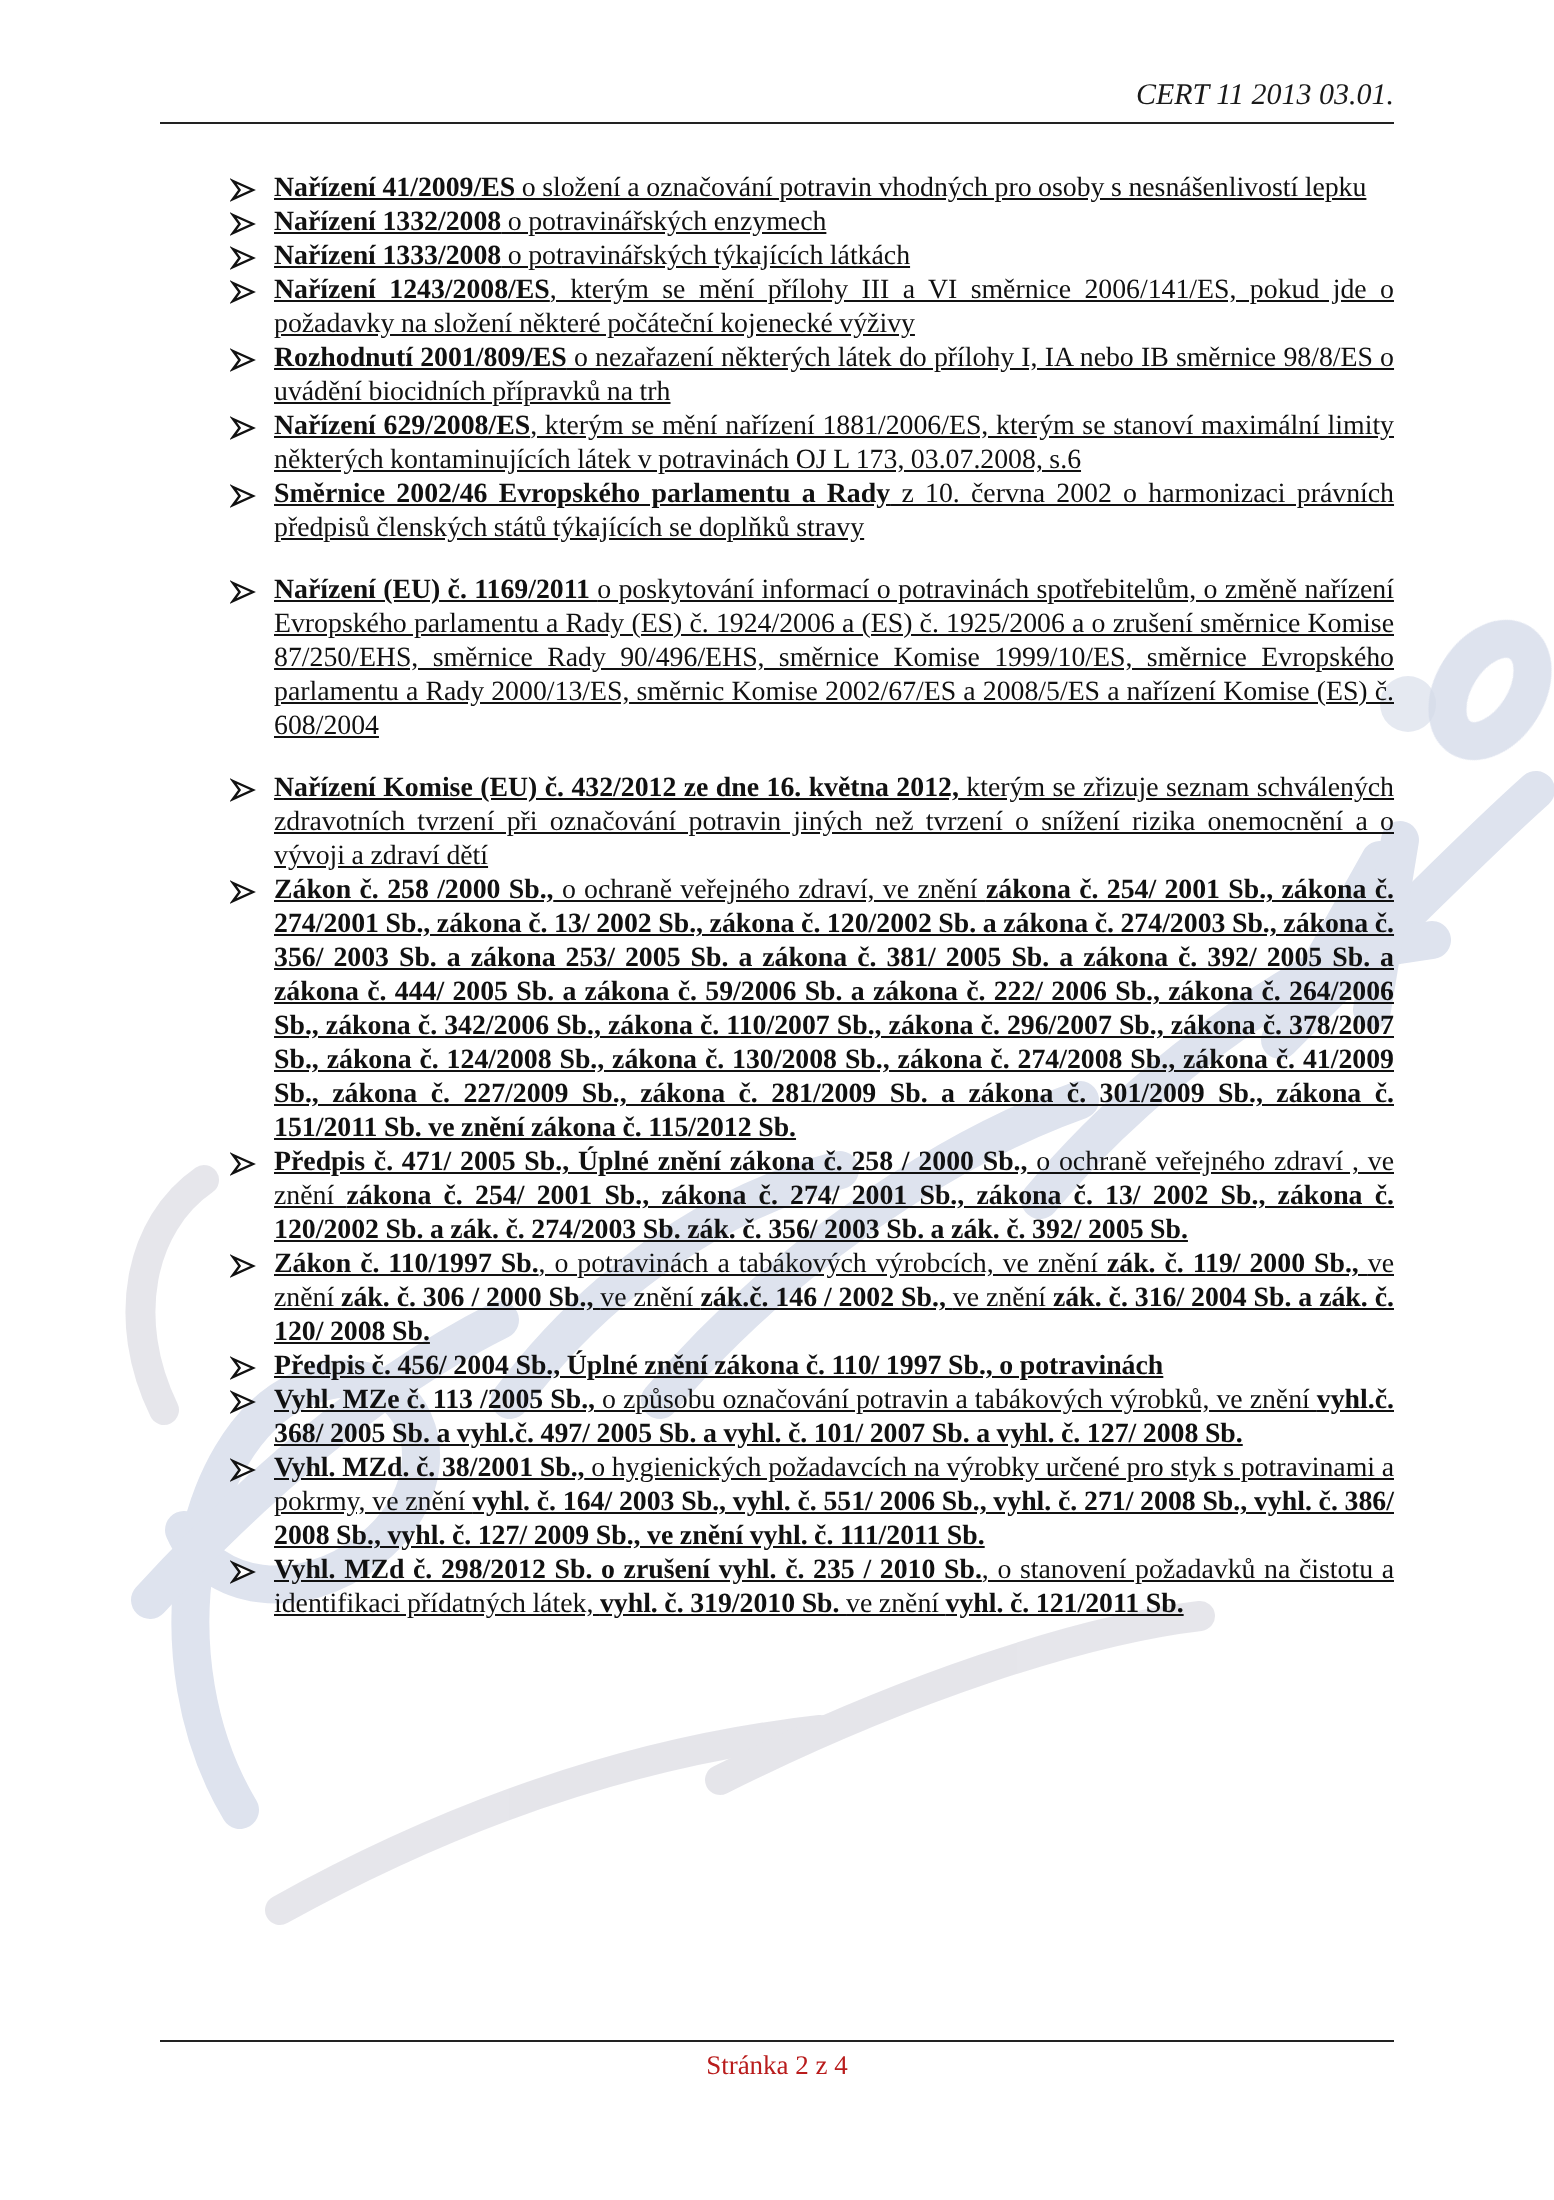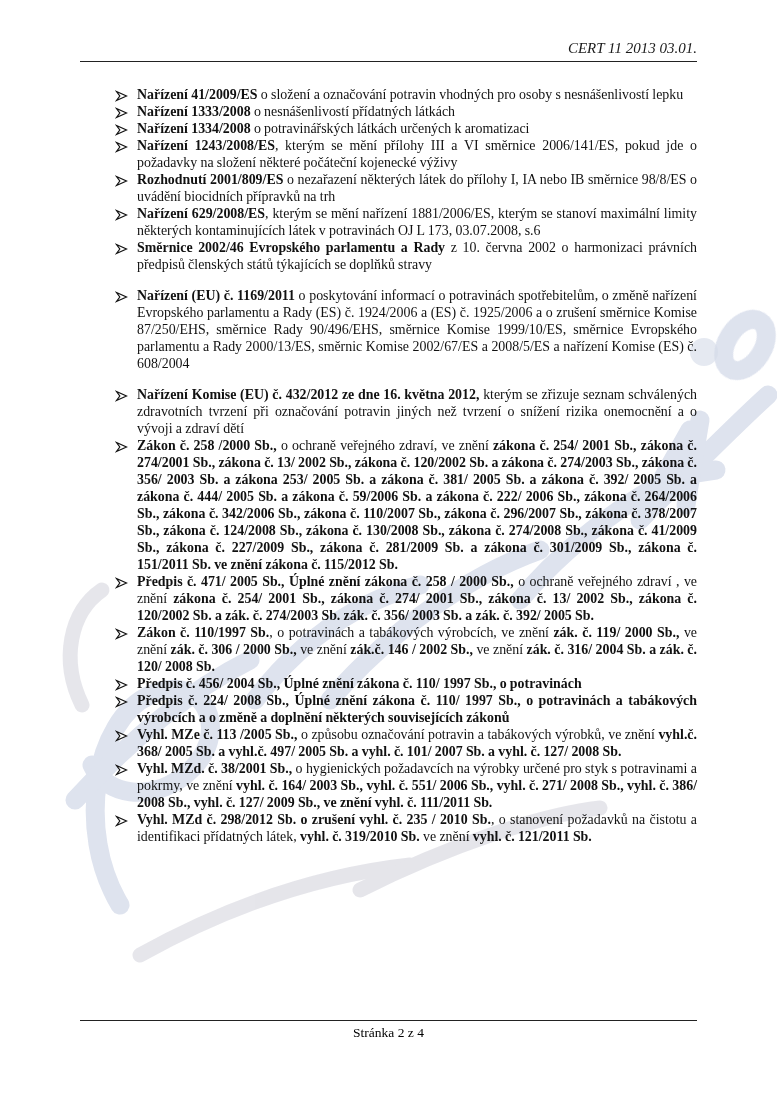--- a/index.html
+++ b/index.html
@@ -32,21 +32,21 @@
     left: 80px;
     width: 617px;
     border-top: 1.6px solid #222222;
   }
   .content {
     position: absolute;
     top: 86px;
     left: 115px;
     width: 582px;
     list-style: none;
-    margin: 0; padding: 0;
+    margin: 0; padding: 0; text-decoration: underline;
   }
   .item {
     position: relative;
     padding-left: 22px;
     font-size: 13.9px;
     line-height: 17px;
     text-align: justify;
     word-spacing: -0.2px;
   }
   .item.gap { margin-top: 14px; }
@@ -66,21 +66,21 @@
     width: 617px;
     border-top: 1.6px solid #222222;
   }
   .footer-label {
     position: absolute;
     top: 1025px;
     left: 80px;
     width: 617px;
     text-align: center;
     font-size: 13.5px;
-    color: #000000;
+    color: #b91c1c;
   }
 </style>
 </head>
 <body>
 
 <div class="page">
 
   <svg class="watermark" width="777" height="1100" viewBox="0 0 777 1100" aria-hidden="true">
     <g fill="none" stroke-linecap="round" stroke-linejoin="round">
       <g stroke="#d8d8e0" stroke-width="15" opacity="0.65">
@@ -105,24 +105,24 @@
 
   <div class="header-ref">CERT 11 2013 03.01.</div>
   <div class="header-rule"></div>
 
   <ul class="content">
       <li class="item"><span class="bullet"><svg width="13" height="12" viewBox="0 0 13 12">
             <path d="M1.5 1.5 L11.5 6 L1.5 10.5 L4.8 6 Z" fill="#ffffff" stroke="#111111" stroke-width="1.2" stroke-linejoin="miter"></path>
           </svg></span><span class="seg-b">Nařízení 41/2009/ES</span><span class="seg-r"> o složení a označování potravin vhodných pro osoby s nesnášenlivostí lepku</span></li>
       <li class="item"><span class="bullet"><svg width="13" height="12" viewBox="0 0 13 12">
             <path d="M1.5 1.5 L11.5 6 L1.5 10.5 L4.8 6 Z" fill="#ffffff" stroke="#111111" stroke-width="1.2" stroke-linejoin="miter"></path>
-          </svg></span><span class="seg-b">Nařízení 1333/2008</span><span class="seg-r"> o nesnášenlivostí přídatných látkách</span></li>
+          </svg></span><span class="seg-b">Nařízení 1332/2008</span><span class="seg-r"> o potravinářských enzymech</span></li>
       <li class="item"><span class="bullet"><svg width="13" height="12" viewBox="0 0 13 12">
             <path d="M1.5 1.5 L11.5 6 L1.5 10.5 L4.8 6 Z" fill="#ffffff" stroke="#111111" stroke-width="1.2" stroke-linejoin="miter"></path>
-          </svg></span><span class="seg-b">Nařízení 1334/2008</span><span class="seg-r"> o potravinářských látkách určených k aromatizaci</span></li>
+          </svg></span><span class="seg-b">Nařízení 1333/2008</span><span class="seg-r"> o potravinářských týkajících látkách</span></li>
       <li class="item"><span class="bullet"><svg width="13" height="12" viewBox="0 0 13 12">
             <path d="M1.5 1.5 L11.5 6 L1.5 10.5 L4.8 6 Z" fill="#ffffff" stroke="#111111" stroke-width="1.2" stroke-linejoin="miter"></path>
           </svg></span><span class="seg-b">Nařízení 1243/2008/ES</span><span class="seg-r">, kterým se mění přílohy III a VI směrnice 2006/141/ES, pokud jde o požadavky na složení některé počáteční kojenecké výživy</span></li>
       <li class="item"><span class="bullet"><svg width="13" height="12" viewBox="0 0 13 12">
             <path d="M1.5 1.5 L11.5 6 L1.5 10.5 L4.8 6 Z" fill="#ffffff" stroke="#111111" stroke-width="1.2" stroke-linejoin="miter"></path>
           </svg></span><span class="seg-b">Rozhodnutí 2001/809/ES</span><span class="seg-r"> o nezařazení některých látek do přílohy I, IA nebo IB směrnice 98/8/ES o uvádění biocidních přípravků na trh</span></li>
       <li class="item"><span class="bullet"><svg width="13" height="12" viewBox="0 0 13 12">
             <path d="M1.5 1.5 L11.5 6 L1.5 10.5 L4.8 6 Z" fill="#ffffff" stroke="#111111" stroke-width="1.2" stroke-linejoin="miter"></path>
           </svg></span><span class="seg-b">Nařízení 629/2008/ES</span><span class="seg-r">, kterým se mění nařízení 1881/2006/ES, kterým se stanoví maximální limity některých kontaminujících látek v potravinách  OJ L 173, 03.07.2008, s.6</span></li>
       <li class="item"><span class="bullet"><svg width="13" height="12" viewBox="0 0 13 12">
@@ -141,23 +141,20 @@
             <path d="M1.5 1.5 L11.5 6 L1.5 10.5 L4.8 6 Z" fill="#ffffff" stroke="#111111" stroke-width="1.2" stroke-linejoin="miter"></path>
           </svg></span><span class="seg-b">Předpis č. 471/ 2005 Sb., Úplné znění zákona č. 258 / 2000 Sb.,</span><span class="seg-r"> o ochraně veřejného zdraví , ve znění </span><span class="seg-b">zákona č. 254/ 2001 Sb., zákona č. 274/ 2001 Sb., zákona č. 13/ 2002 Sb., zákona č. 120/2002 Sb. a zák. č. 274/2003 Sb.  zák. č. 356/ 2003 Sb. a zák. č. 392/ 2005 Sb.</span></li>
       <li class="item"><span class="bullet"><svg width="13" height="12" viewBox="0 0 13 12">
             <path d="M1.5 1.5 L11.5 6 L1.5 10.5 L4.8 6 Z" fill="#ffffff" stroke="#111111" stroke-width="1.2" stroke-linejoin="miter"></path>
           </svg></span><span class="seg-b">Zákon č. 110/1997 Sb.</span><span class="seg-r">, o potravinách a tabákových výrobcích, ve znění </span><span class="seg-b">zák. č. 119/ 2000 Sb., </span><span class="seg-r">ve znění </span><span class="seg-b">zák. č. 306 / 2000 Sb., </span><span class="seg-r">ve znění </span><span class="seg-b">zák.č. 146 / 2002 Sb., </span><span class="seg-r">ve znění </span><span class="seg-b">zák. č. 316/ 2004 Sb. a zák. č. 120/ 2008 Sb.</span></li>
       <li class="item"><span class="bullet"><svg width="13" height="12" viewBox="0 0 13 12">
             <path d="M1.5 1.5 L11.5 6 L1.5 10.5 L4.8 6 Z" fill="#ffffff" stroke="#111111" stroke-width="1.2" stroke-linejoin="miter"></path>
           </svg></span><span class="seg-b">Předpis č. 456/ 2004 Sb., Úplné znění zákona č. 110/ 1997 Sb., o potravinách</span></li>
       <li class="item"><span class="bullet"><svg width="13" height="12" viewBox="0 0 13 12">
             <path d="M1.5 1.5 L11.5 6 L1.5 10.5 L4.8 6 Z" fill="#ffffff" stroke="#111111" stroke-width="1.2" stroke-linejoin="miter"></path>
-          </svg></span><span class="seg-b">Předpis č. 224/ 2008 Sb., Úplné znění zákona č. 110/ 1997 Sb., o potravinách a tabákových výrobcích a o změně a doplnění některých souvisejících zákonů</span></li>
-      <li class="item"><span class="bullet"><svg width="13" height="12" viewBox="0 0 13 12">
-            <path d="M1.5 1.5 L11.5 6 L1.5 10.5 L4.8 6 Z" fill="#ffffff" stroke="#111111" stroke-width="1.2" stroke-linejoin="miter"></path>
           </svg></span><span class="seg-b">Vyhl. MZe č. 113 /2005 Sb.,</span><span class="seg-r"> o způsobu označování potravin a tabákových výrobků, ve znění </span><span class="seg-b">vyhl.č. 368/ 2005 Sb. a vyhl.č. 497/ 2005 Sb. a vyhl. č. 101/ 2007 Sb. a vyhl. č. 127/ 2008 Sb.</span></li>
       <li class="item"><span class="bullet"><svg width="13" height="12" viewBox="0 0 13 12">
             <path d="M1.5 1.5 L11.5 6 L1.5 10.5 L4.8 6 Z" fill="#ffffff" stroke="#111111" stroke-width="1.2" stroke-linejoin="miter"></path>
           </svg></span><span class="seg-b">Vyhl. MZd. č. 38/2001 Sb.,</span><span class="seg-r"> o hygienických požadavcích na výrobky určené pro styk s potravinami a pokrmy, ve znění </span><span class="seg-b">vyhl. č. 164/ 2003 Sb., vyhl. č. 551/ 2006 Sb., vyhl. č. 271/ 2008 Sb., vyhl. č. 386/ 2008 Sb., vyhl. č. 127/ 2009 Sb., ve znění vyhl. č. 111/2011 Sb.</span></li>
       <li class="item"><span class="bullet"><svg width="13" height="12" viewBox="0 0 13 12">
             <path d="M1.5 1.5 L11.5 6 L1.5 10.5 L4.8 6 Z" fill="#ffffff" stroke="#111111" stroke-width="1.2" stroke-linejoin="miter"></path>
           </svg></span><span class="seg-b">Vyhl. MZd č. 298/2012 Sb. o zrušení vyhl. č. 235 / 2010 Sb.</span><span class="seg-r">, o stanovení požadavků na čistotu a identifikaci přídatných látek, </span><span class="seg-b">vyhl. č.  319/2010 Sb. </span><span class="seg-r">ve znění </span><span class="seg-b">vyhl. č. 121/2011 Sb.</span></li>
     </ul>
 
   <div class="footer-rule"></div>

